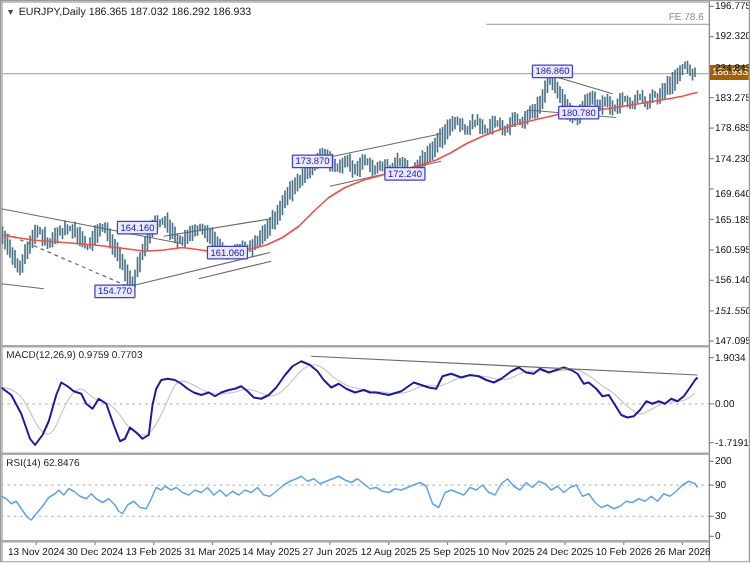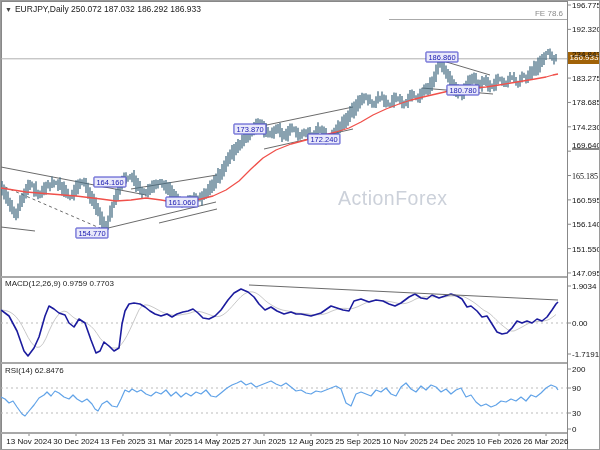--- a/index.html
+++ b/index.html
@@ -357,46 +357,45 @@
       <line x1="263" y1="431" x2="263" y2="435" stroke="#888888" stroke-width="1"></line>
       <line x1="310" y1="431" x2="310" y2="435" stroke="#888888" stroke-width="1"></line>
       <line x1="357" y1="431" x2="357" y2="435" stroke="#888888" stroke-width="1"></line>
       <line x1="404" y1="431" x2="404" y2="435" stroke="#888888" stroke-width="1"></line>
       <line x1="451" y1="431" x2="451" y2="435" stroke="#888888" stroke-width="1"></line>
       <line x1="498" y1="431" x2="498" y2="435" stroke="#888888" stroke-width="1"></line>
       <line x1="545" y1="431" x2="545" y2="435" stroke="#888888" stroke-width="1"></line>
     </svg>
 
   <div class="ovl" id="symbol-line">
-    <span class="tri">▼</span><span>EURJPY,Daily  250.072 187.032 186.292 186.933</span>
+    <span class="tri">▼</span><span>EURJPY,Daily  186.365 187.032 186.292 186.933</span>
   </div>
 
   <div class="ovl" id="fe-label">FE 78.6</div>
-  <div class="ovl" id="watermark">ActionForex</div>
   <div class="ovl" id="macd-label">MACD(12,26,9) 0.9759 0.7703</div>
   <div class="ovl" id="rsi-label">RSI(14) 62.8476</div>
   <div class="ovl" id="cur-price-tag">186.933</div>
 
   <div class="divider" style="top:275px"></div>
   <div class="divider" style="top:361px"></div>
   <div class="divider" style="top:431px"></div>
   <div id="axis-col"></div>
 
   <div id="price-axis">
       <span class="ax-lab" style="top: 4px;">196.775</span>
       <span class="ax-lab" style="top: 28.36px;">192.320</span>
       <span class="ax-lab" style="top: 52.72px;">234.843</span>
       <span class="ax-lab" style="top: 77.08px;">183.275</span>
       <span class="ax-lab" style="top: 101.44px;">178.685</span>
       <span class="ax-lab" style="top: 125.8px;">174.230</span>
-      <span class="ax-lab" style="top: 144px; text-decoration: underline;">169.640</span>
-      <span class="ax-lab" style="top: 174.52px; font-family: Liberation Serif, serif;">165.185</span>
+      <span class="ax-lab" style="top: 154px;">169.640</span>
+      <span class="ax-lab" style="top: 174.52px;">165.185</span>
       <span class="ax-lab" style="top: 198.88px;">160.595</span>
       <span class="ax-lab" style="top: 223.24px;">156.140</span>
-      <span class="ax-lab" style="top: 247.6px;">151.550</span>
+      <span class="ax-lab" style="top: 247.6px; font-style: italic;">151.550</span>
       <span class="ax-lab" style="top: 271.96px;">147.095</span>
       <span class="ax-lab" style="top: 285px;">1.9034</span>
       <span class="ax-lab" style="top: 322px;">0.00</span>
       <span class="ax-lab" style="top: 353px;">-1.7191</span>
       <span class="ax-lab" style="top: 368px;">200</span>
       <span class="ax-lab" style="top: 387px;">90</span>
       <span class="ax-lab" style="top: 412px;">30</span>
       <span class="ax-lab" style="top: 428px;">0</span>
     </div>
   <div id="time-axis">

